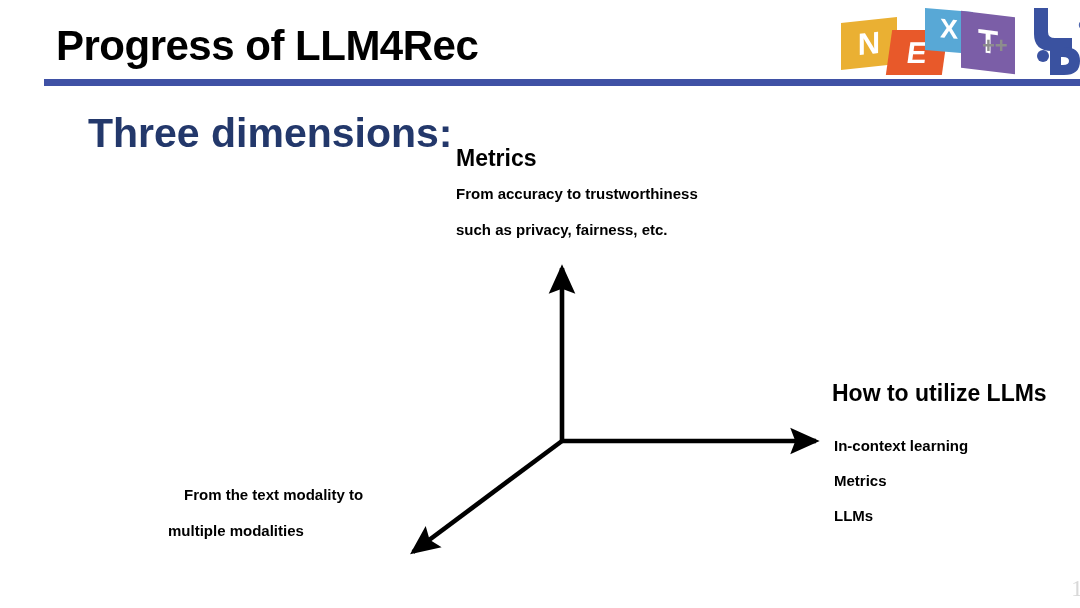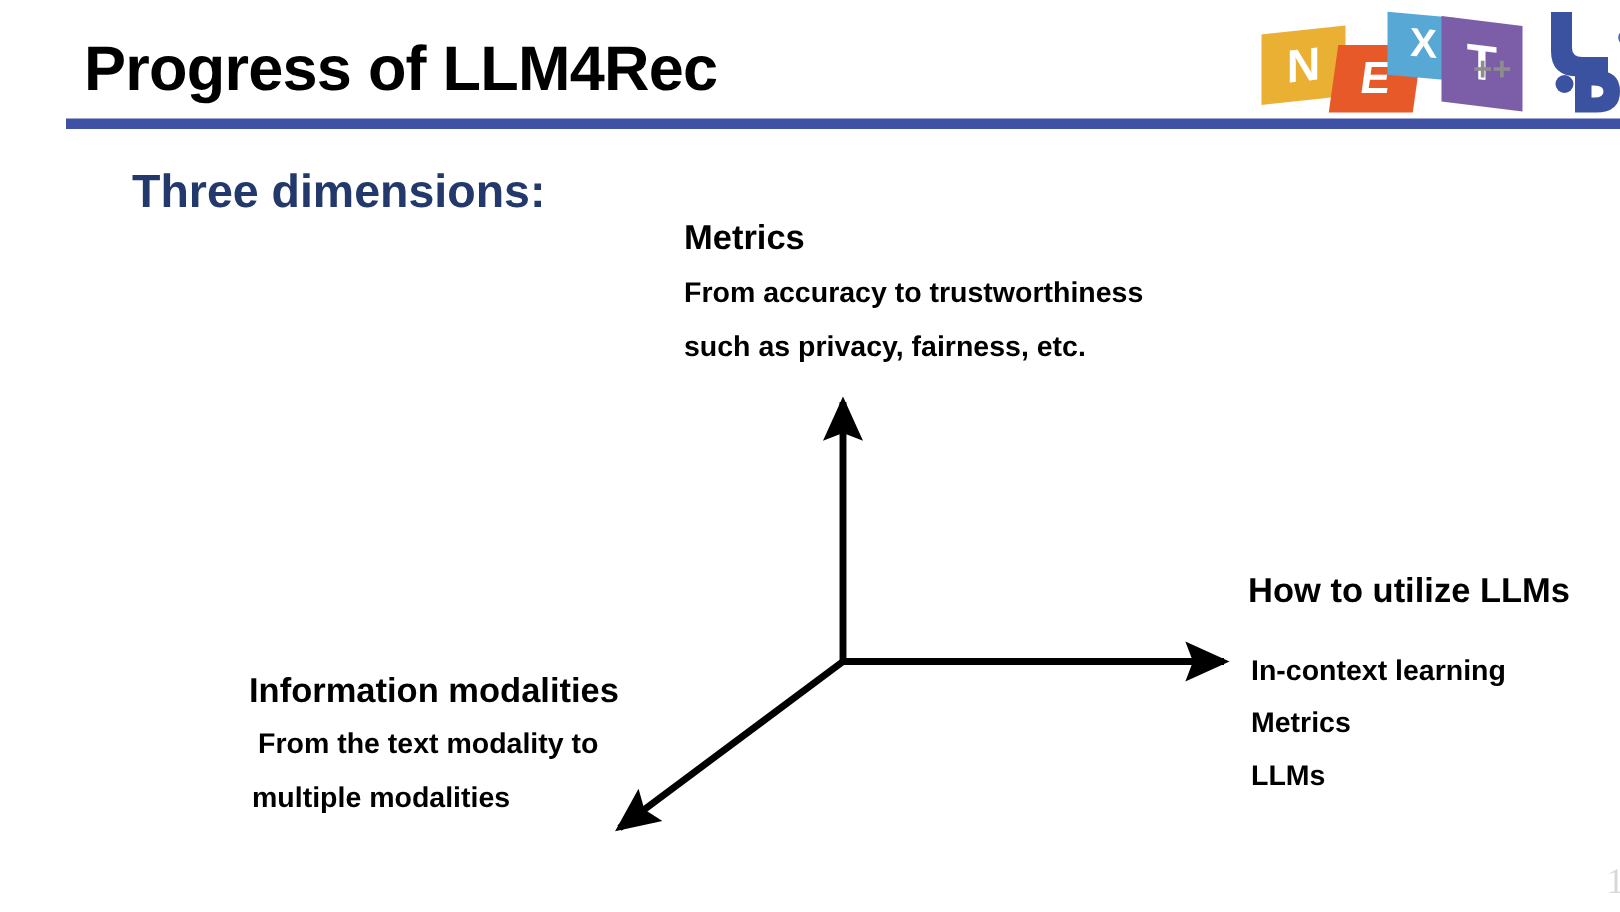--- a/index.html
+++ b/index.html
@@ -102,21 +102,21 @@
     top: 2px;
     width: 92px;
     height: 76px;
   }
 
   
   #section-heading {
     position: absolute;
     left: 44px;
     top: 110px;
-    font-size: 31px;
+    font-size: 41px;
     font-weight: bold;
     color: #23386b;
     white-space: nowrap;
   }
 
   
   #axes {
     position: absolute;
     left: 0;
     top: 0;
@@ -128,40 +128,40 @@
   
   .dim-title {
     position: absolute;
     font-size: 23px;
     font-weight: bold;
     color: #000000;
     white-space: nowrap;
   }
   .dim-line {
     position: absolute;
-    font-size: 19px;
+    font-size: 15px;
     font-weight: bold;
     color: #000000;
     white-space: nowrap;
   }
 
   
   #metrics-title { left: 412px; top: 145px; }
   #metrics-line-0 { left: 412px; top: 185px; }
   #metrics-line-1 { left: 412px; top: 221px; }
 
   
   #llms-title  { left: 788px; top: 380px; text-align: right; }
   #llms-line-0 { left: 790px; top: 437px; }
   #llms-line-1 { left: 790px; top: 472px; }
   #llms-line-2 { left: 790px; top: 507px; }
 
   
   #modalities-title  { left: 122px; top: 447px; }
-  #modalities-line-0 { left: 128px; top: 486px; }
+  #modalities-line-0 { left: 140px; top: 486px; }
   #modalities-line-1 { left: 124px; top: 522px; }
 
   
   #page-number {
     position: absolute;
     left: 1027px;
     top: 575px;
     font-size: 24px;
     color: #d9d9d9;
     font-family: "Liberation Serif", serif;
@@ -236,20 +236,19 @@
 
   <div class="dim-title" id="metrics-title">Metrics</div>
   <div class="dim-line" id="metrics-line-0">From accuracy to trustworthiness</div>
   <div class="dim-line" id="metrics-line-1">such as privacy, fairness, etc.</div>
 
   <div class="dim-title" id="llms-title">How to utilize LLMs</div>
   <div class="dim-line" id="llms-line-0">In-context learning</div>
   <div class="dim-line" id="llms-line-1">Metrics</div>
   <div class="dim-line" id="llms-line-2">LLMs</div>
 
-  <div class="dim-title" id="modalities-title">Information modalities</div>
   <div class="dim-line" id="modalities-line-0">From the text modality to</div>
   <div class="dim-line" id="modalities-line-1">multiple modalities</div>
 
   <div id="page-number">11</div>
 
 
 </div>
 
 </body></html>

